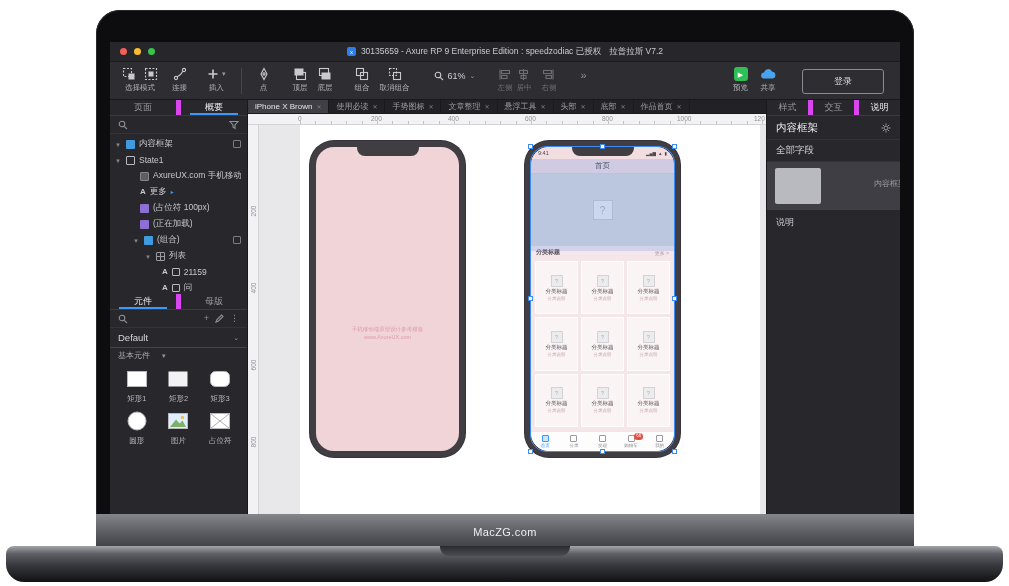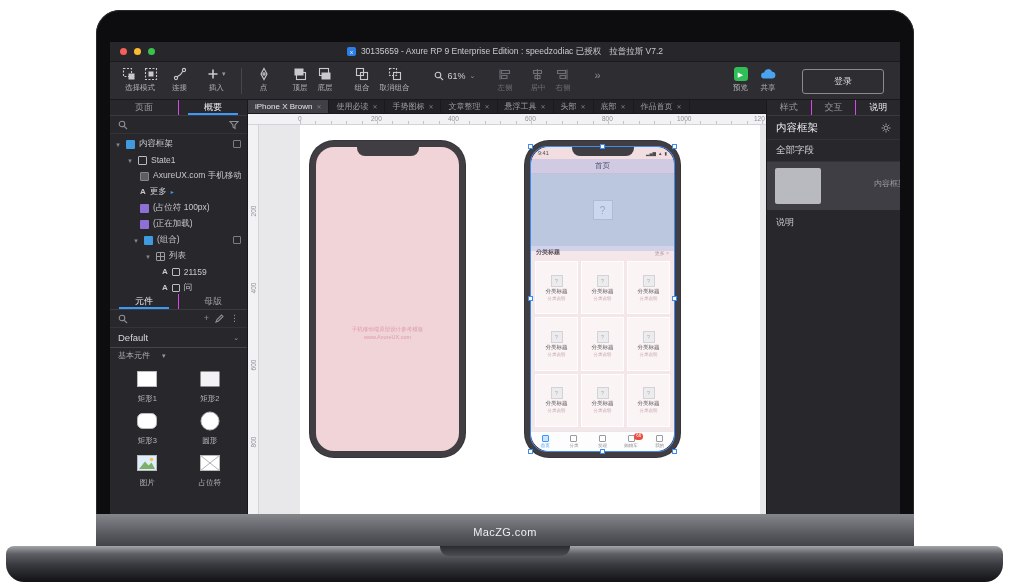--- a/index.html
+++ b/index.html
@@ -56,21 +56,21 @@
 
   
   .main{flex:1;display:flex;min-height:0}
   .left-panel{width:138px;background:#28282c;border-right:1px solid #19191d;display:flex;flex-direction:column;min-height:0}
   .right-panel{width:134px;background:#28282c;border-left:1px solid #19191d;display:flex;flex-direction:column;min-height:0}
   .center{flex:1;display:flex;flex-direction:column;min-width:0}
 
   
   .ptabs{height:16px;display:flex;border-bottom:1px solid #3a3a3f;flex:0 0 auto}
   .ptab{flex:1;display:flex;align-items:center;justify-content:center;font-size:9px;color:#97989e;position:relative;cursor:pointer}
-  .ptab + .ptab{border-left:1px solid #d946ef}
+  .ptab + .ptab{border-left:5px solid #d946ef}
   .ptab.active{color:#eceef1}
   .ptab.active.uline::after{content:"";position:absolute;left:9px;right:9px;bottom:0;height:2px;background:#3b99fc}
 
   
   .srow{height:18px;display:flex;align-items:center;gap:6px;padding:0 8px;border-bottom:1px solid #333338;
     flex:0 0 auto;color:#8f9096}
   .sp{flex:1}
   .mini{font-size:9px;color:#8f9096;line-height:1}
 
   
@@ -90,21 +90,21 @@
   .ic-a{flex:0 0 auto;color:#c6c7cc;font-size:8px;font-weight:bold;line-height:1}
   .ic-state.sm{width:8px;height:8px}
   .rt{margin-left:auto;width:8px;height:8px;border:1px solid #7c7d83;border-radius:1px;flex:0 0 auto}
   .blue-tri{color:#3b99fc;font-size:6px;line-height:1}
   .tlbl{overflow:hidden}
 
   
   .libsel{height:20px;display:flex;align-items:center;justify-content:space-between;padding:0 8px;
     border-bottom:1px solid #44454a;color:#d6d7dc;font-size:9.5px;flex:0 0 auto;cursor:pointer}
   .seclabel{height:15px;display:flex;align-items:center;gap:12px;padding:0 8px;font-size:8px;color:#a9aab0;flex:0 0 auto}
-  .compgrid{flex:1;display:grid;grid-template-columns:1fr 1fr;justify-items:center;align-content:start;
+  .compgrid{flex:1;display:grid;grid-template-columns:1fr 1fr 1fr;justify-items:center;align-content:start;
     row-gap:5px;padding:4px 6px;overflow:hidden;min-height:0}
   .comp{display:flex;flex-direction:column;align-items:center;gap:3px;cursor:pointer}
   .clabel{font-size:7.5px;color:#b6b7bc}
 
   
   .filetabs{height:14px;background:#222226;display:flex;border-bottom:1px solid #1a1a1e;flex:0 0 auto;overflow:hidden}
   .ftab{display:flex;align-items:center;gap:4px;padding:0 7px;font-size:8px;color:#9b9ca2;border-right:1px solid #1a1a1e;
     white-space:nowrap;cursor:pointer}
   .ftab.active{background:#3f3f45;color:#e2e3e7}
   .x{font-size:6px;color:#7c7d83;line-height:1}
@@ -304,21 +304,21 @@
         <div class="tool dim" style="margin-left:22px">
           <div class="irow">
             <svg class="ti" width="13" height="13" viewBox="0 0 13 13">
                 <line x1="2" y1="1.5" x2="2" y2="11.5"></line>
                 <rect x="3.5" y="2.5" width="8" height="3"></rect>
                 <rect x="3.5" y="7.5" width="5.5" height="3"></rect>
               </svg>
           </div>
           <span class="tl">左侧</span>
         </div>
-        <div class="tool dim" style="margin-left:18px">
+        <div class="tool dim" style="margin-left:4px">
           <div class="irow">
             <svg class="ti" width="13" height="13" viewBox="0 0 13 13">
                 <line x1="6.5" y1="1" x2="6.5" y2="12"></line>
                 <rect x="2.5" y="2.5" width="8" height="3"></rect>
                 <rect x="4" y="7.5" width="5" height="3"></rect>
               </svg>
           </div>
           <span class="tl">居中</span>
         </div>
         <div class="tool dim" style="margin-left:10px">
@@ -373,21 +373,21 @@
               </svg>
           </div>
 
           <div class="tree">
             <div class="trow" style="padding-left:4px">
               <span class="tw">▾</span>
               <span class="tic ic-frame"></span>
               <span class="tlbl">内容框架</span>
               <span class="rt"></span>
             </div>
-            <div class="trow" style="padding-left:16px">
+            <div class="trow" style="padding-left:4px">
               <span class="tw">▾</span>
               <span class="tic ic-state"></span>
               <span class="tlbl">State1</span>
             </div>
             <div class="trow" style="padding-left:30px">
               <span class="tic ic-dark"></span>
               <span class="tlbl">AxureUX.com 手机移动</span>
             </div>
             <div class="trow" style="padding-left:30px">
               <span class="ic-a">A</span>

